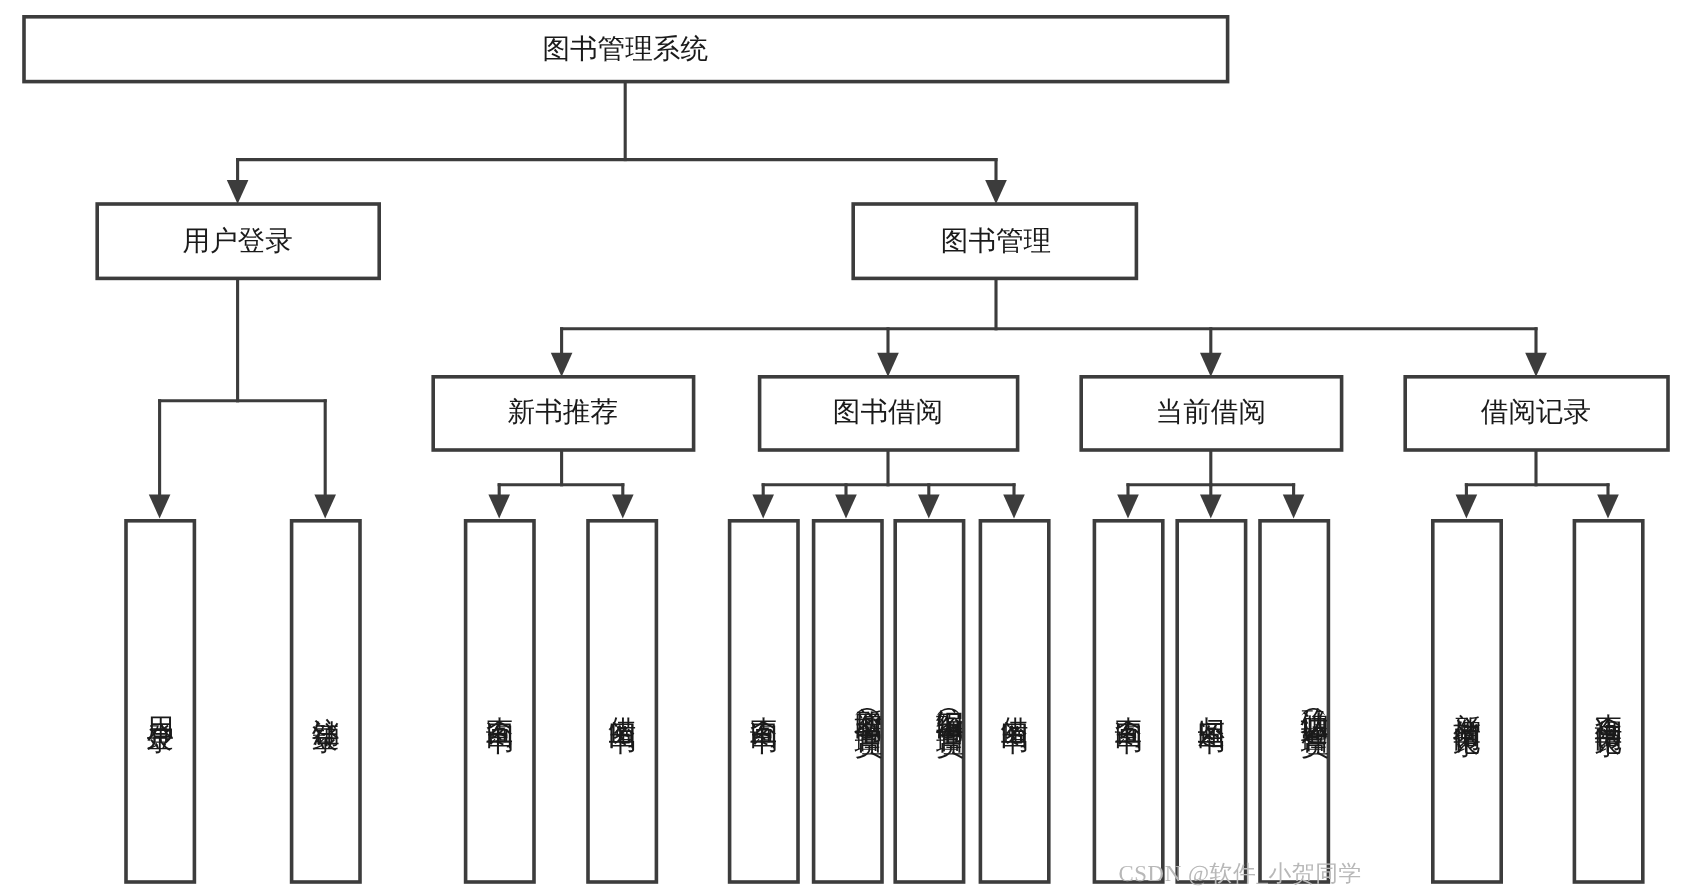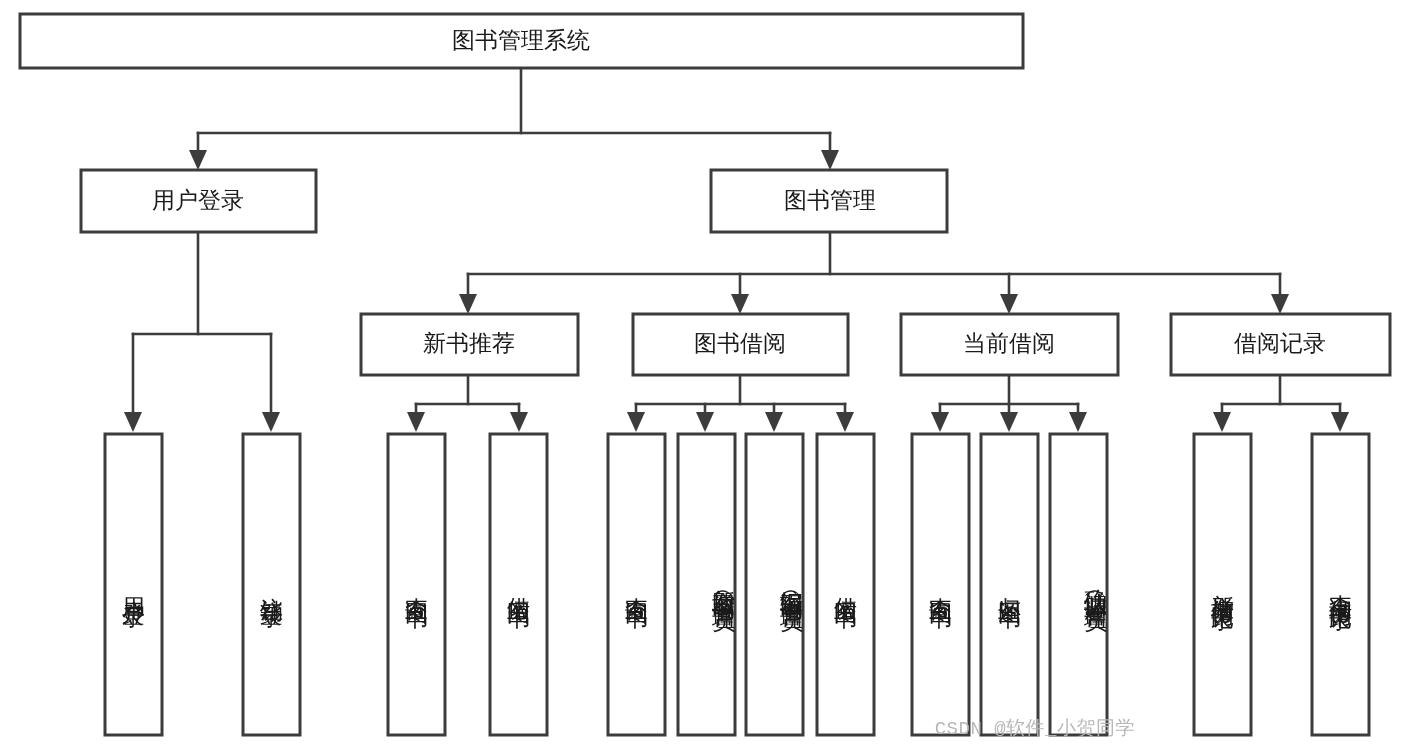--- a/index.html
+++ b/index.html
@@ -63,21 +63,21 @@
     pointer-events: none;
     white-space: nowrap;
   }
   .leaf-label.centered {
     align-items: center;
   }
   #watermark {
     position: absolute;
     right: 10px;
     bottom: 6px;
-    font-family: Liberation Mono, monospace;
+    font-family: Liberation Serif, serif;
     font-size: 19px;
     color: #b8b8b8;
     letter-spacing: 0.5px;
     white-space: nowrap;
   }
 </style>
 </head>
 <body>
 
 <div id="diagram-root">

